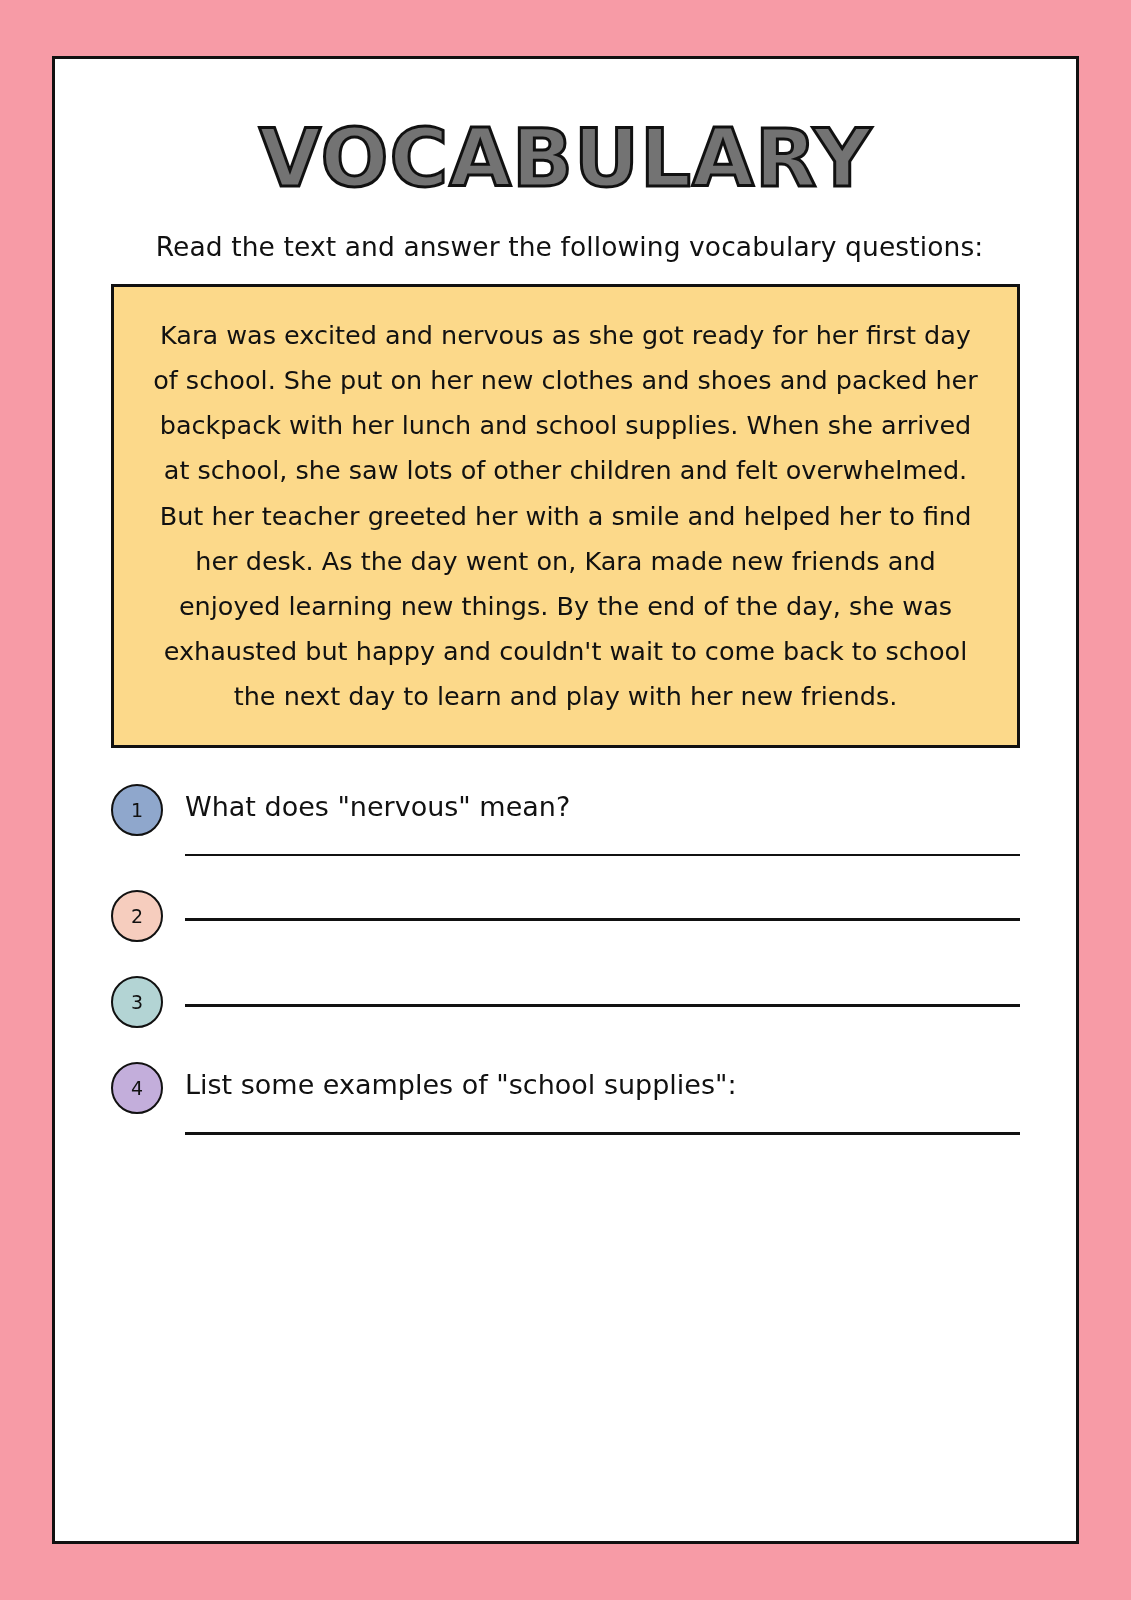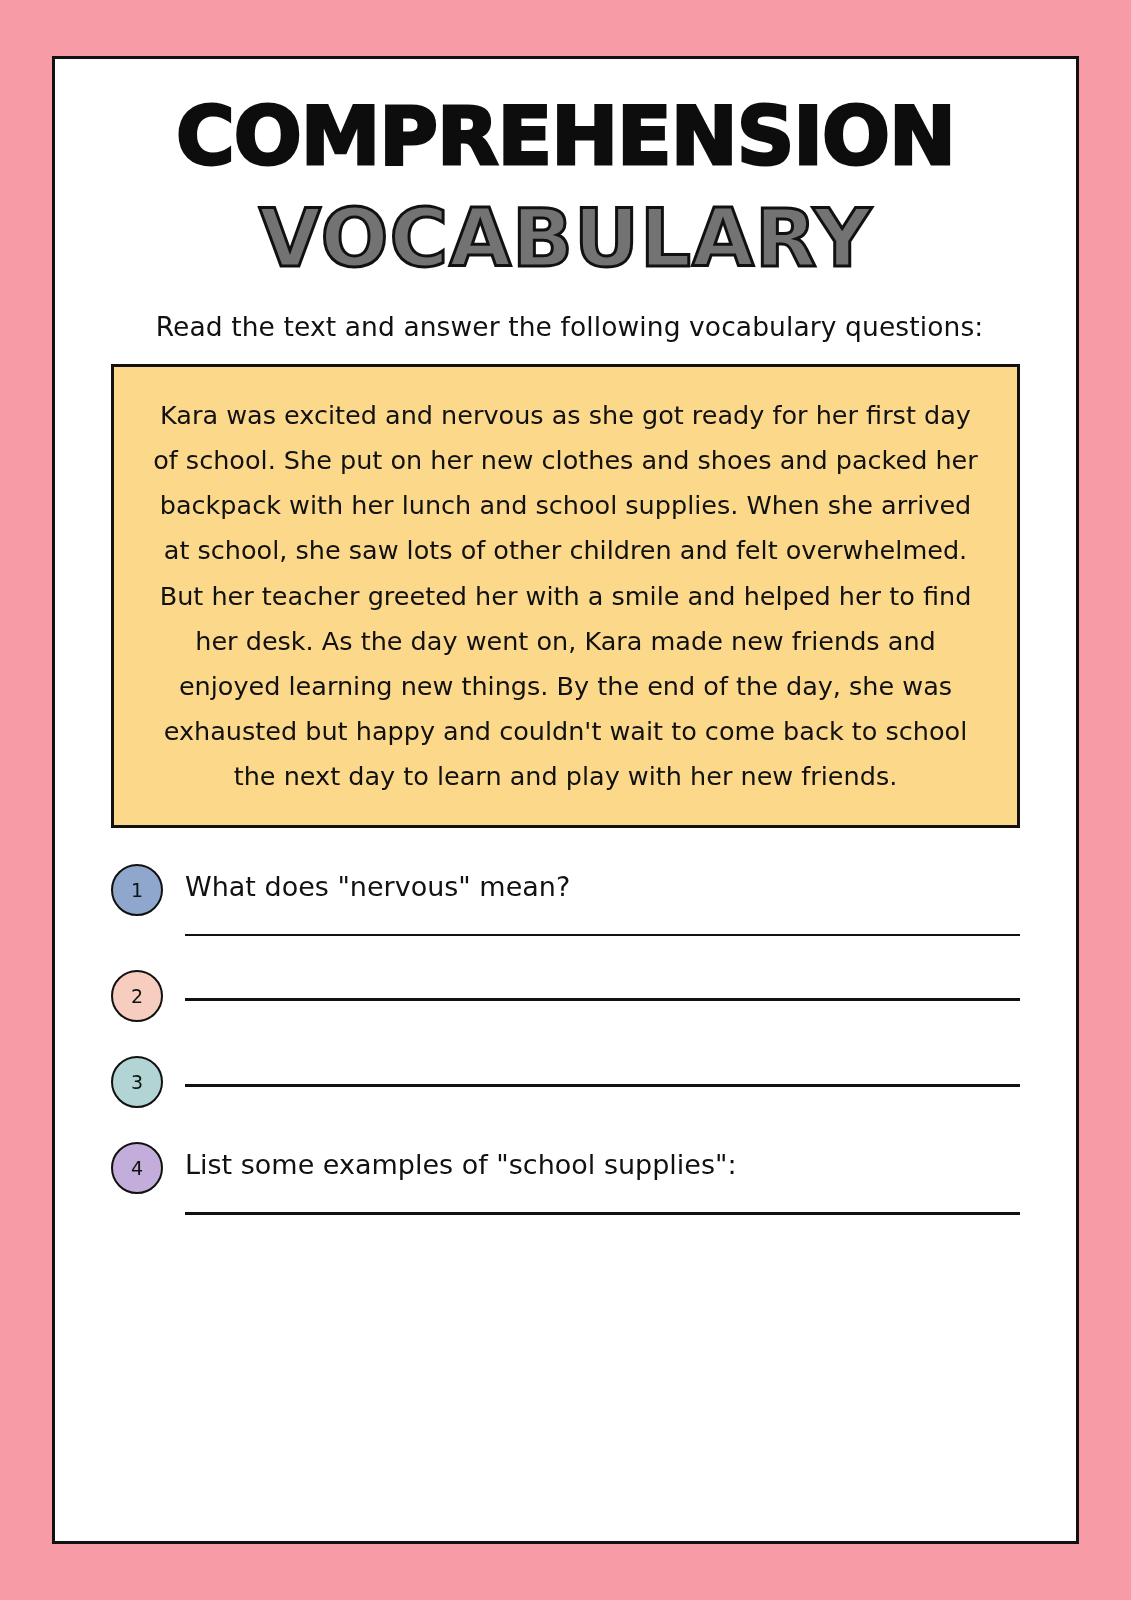--- a/index.html
+++ b/index.html
@@ -111,21 +111,20 @@
     width: 100%;
   }
   .q-spacer { height: 26px; }
 </style>
 </head>
 <body>
 
 <div class="sheet">
 
   <div class="title-block">
-    <div class="title-main">COMPREHENSION</div>
     <div class="title-sub">VOCABULARY</div>
   </div>
 
   <div class="instruction">Read the text and answer the following vocabulary questions:</div>
 
   <div class="passage-box">
     <p class="passage-text">Kara was excited and nervous as she got ready for her first day of school. She put on her new clothes and shoes and packed her backpack with her lunch and school supplies. When she arrived at school, she saw lots of other children and felt overwhelmed. But her teacher greeted her with a smile and helped her to find her desk. As the day went on, Kara made new friends and enjoyed learning new things. By the end of the day, she was exhausted but happy and couldn't wait to come back to school the next day to learn and play with her new friends.</p>
   </div>
 
   <div class="questions">

